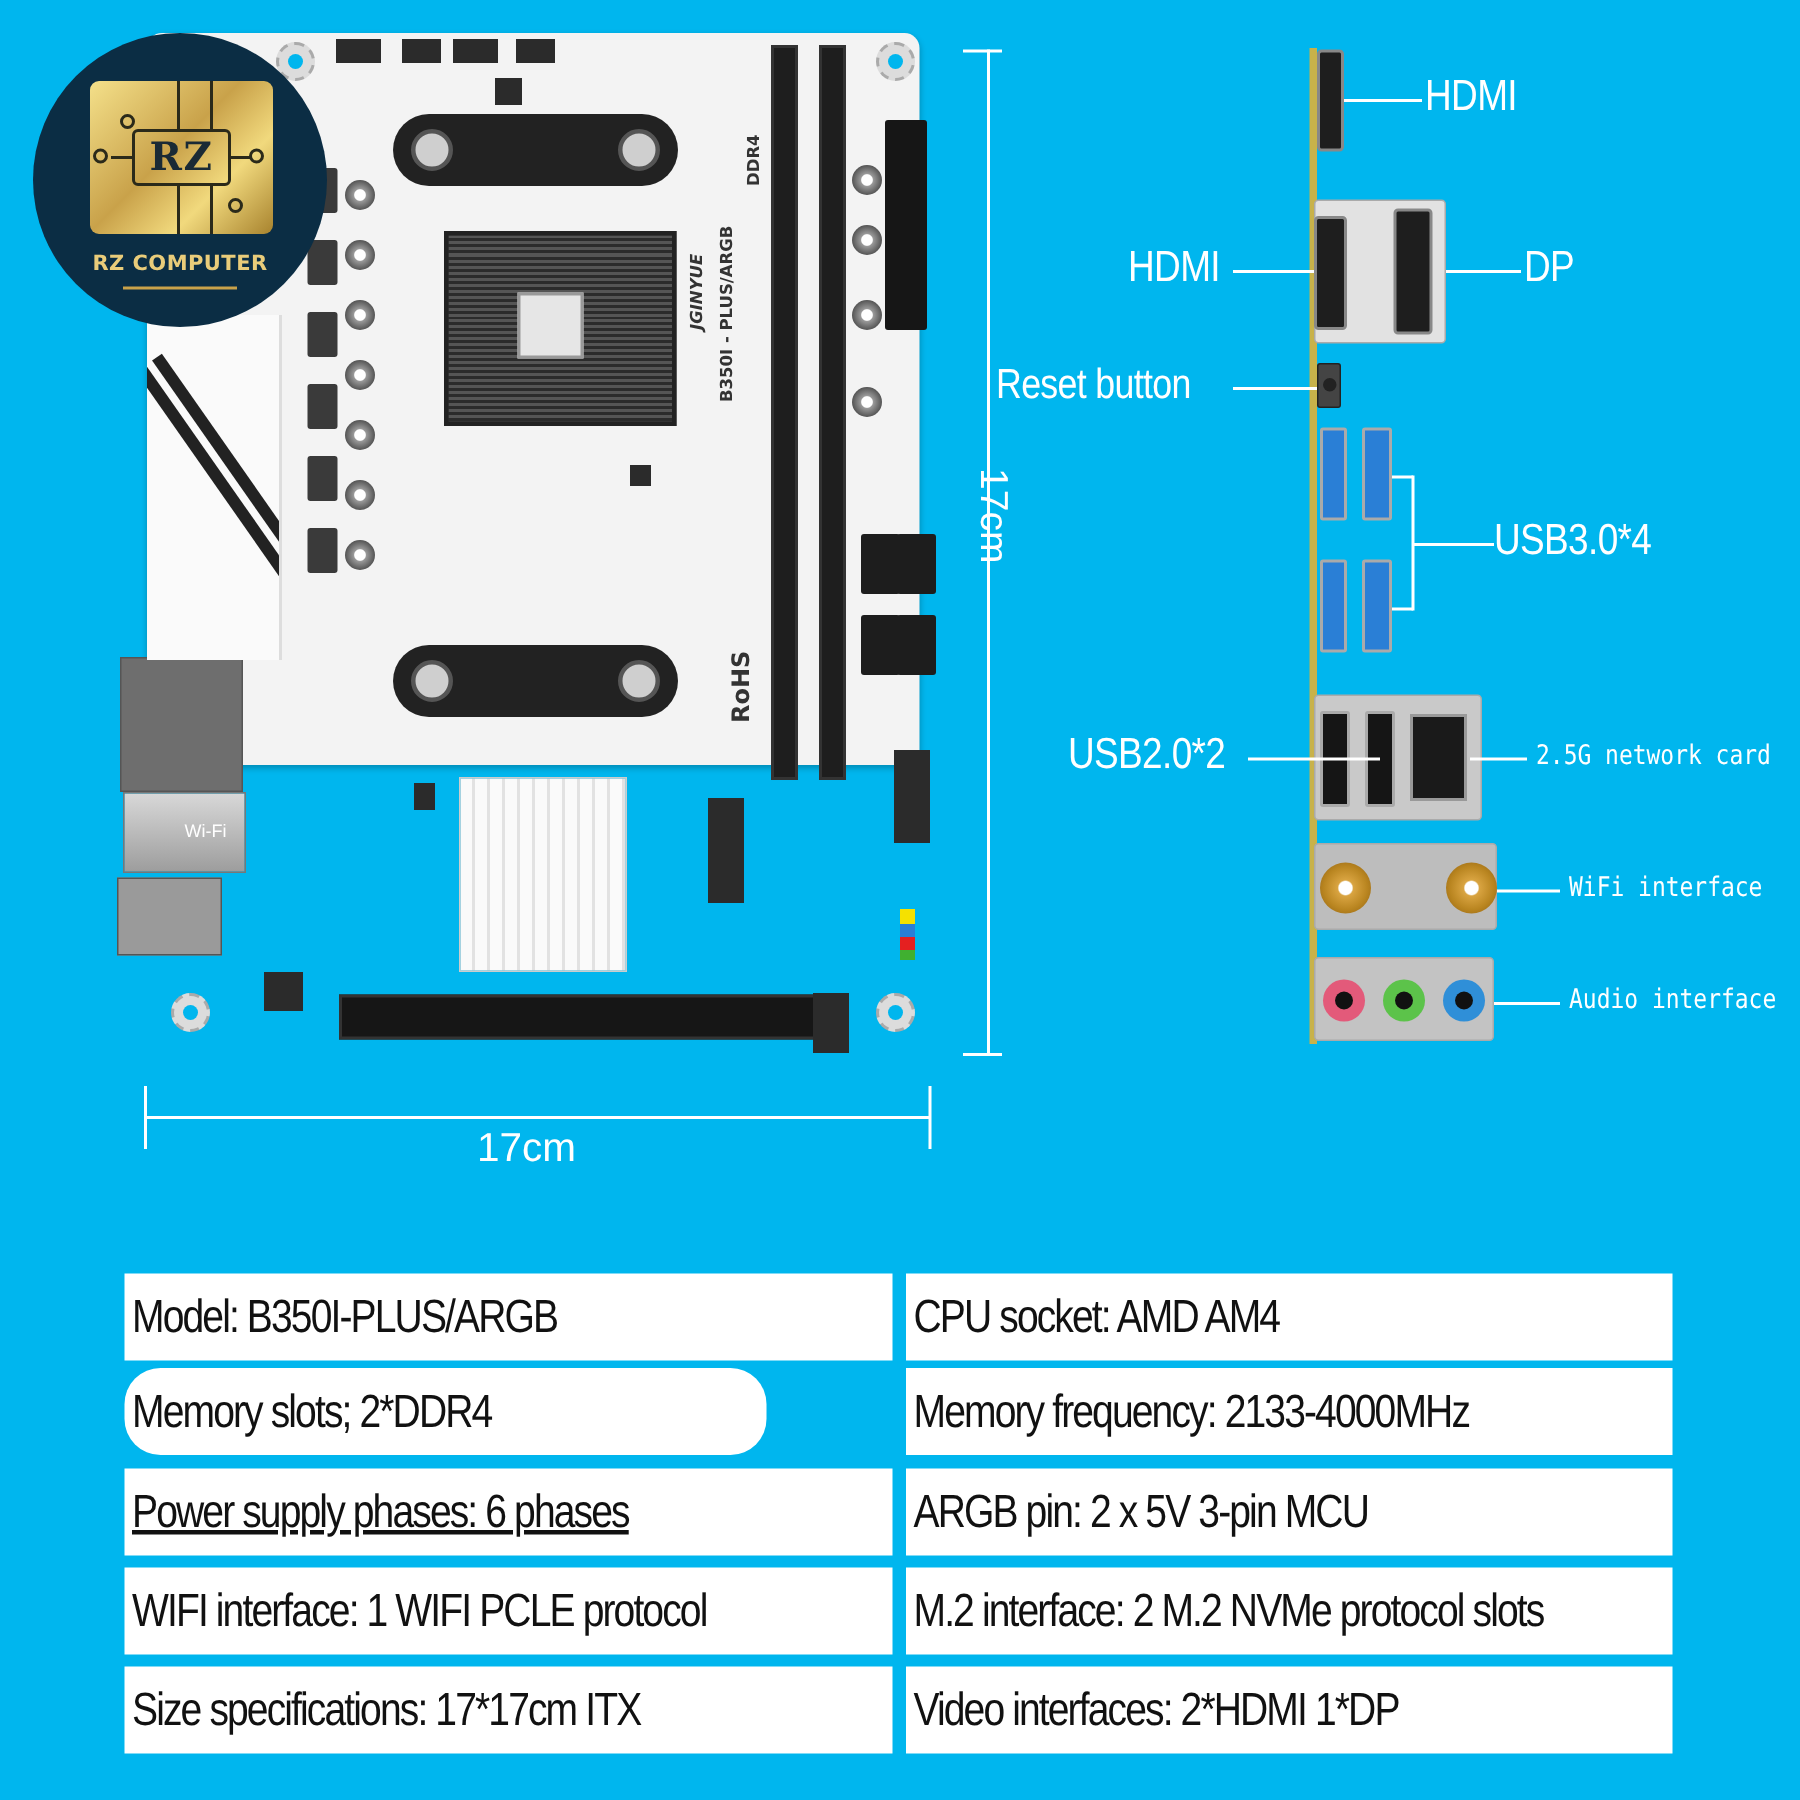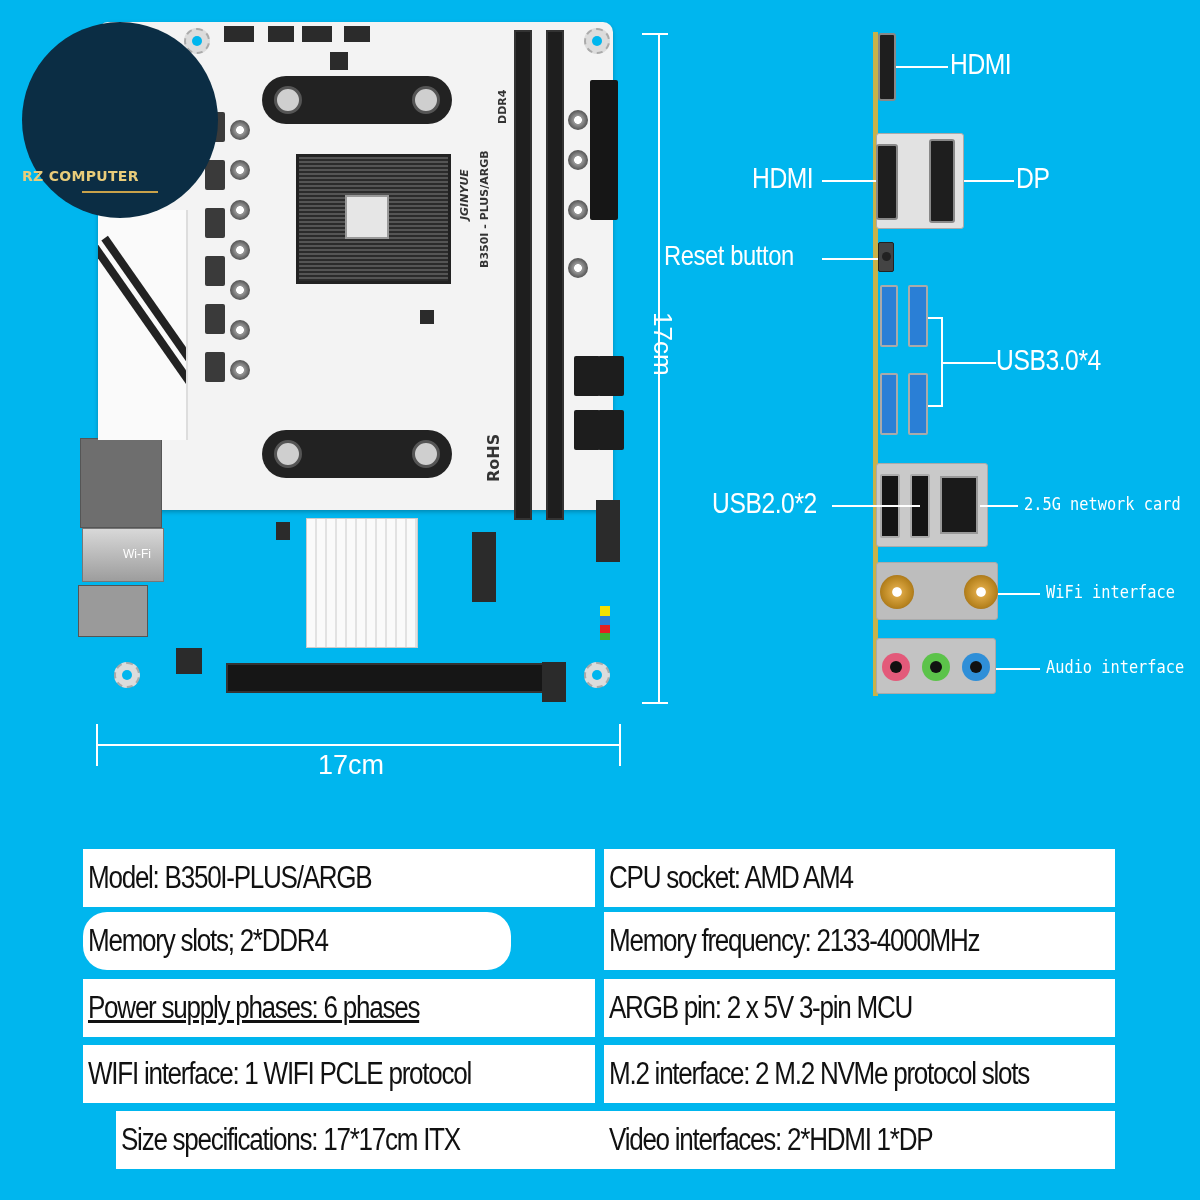--- a/index.html
+++ b/index.html
@@ -9,21 +9,21 @@
   
   .logo { position: absolute; left: 22px; top: 22px; width: 196px; height: 196px; border-radius: 50%;
     background: #0b2d44; z-index: 5; }
   .logo-chip { position: absolute; left: 38px; top: 32px; width: 122px; height: 102px; border-radius: 6px;
     background: linear-gradient(135deg, #f4e08a 0%, #c9a24a 45%, #f1d97d 70%, #a8832e 100%); }
   .logo-chip .trace { position: absolute; background: #2b2a1a; }
   .logo-rz { position: absolute; left: 28px; top: 32px; width: 66px; height: 38px; border: 2px solid #2b2a1a; border-radius: 4px;
     display: flex; align-items: center; justify-content: center; font-family: "DejaVu Serif", serif; font-weight: bold;
     font-size: 26px; color: #1a2a35; letter-spacing: 1px; }
   .logo-node { position: absolute; width: 10px; height: 10px; border: 2px solid #2b2a1a; border-radius: 50%; }
-  .logo-name { position: absolute; left: 0; right: 0; top: 146px; text-align: left; color: #e9cc7a; font-weight: bold;
+  .logo-name { position: absolute; left: 0; right: 0; top: 146px; text-align: center; color: #e9cc7a; font-weight: bold;
     font-family: "DejaVu Sans", sans-serif; font-size: 14px; letter-spacing: 0.3px; }
   .logo-underline { position: absolute; left: 60px; width: 76px; top: 169px; height: 2px; background: #c9a24a; }
 
   
   .board { position: absolute; left: 98px; top: 22px; width: 515px; height: 488px; background: #f3f3f3;
     border-radius: 10px; box-shadow: 0 2px 4px rgba(0,0,0,.25); }
   .shroud { position: absolute; left: 98px; top: 210px; width: 90px; height: 230px; background: #fafafa;
     border-right: 2px solid #ddd; overflow: hidden; }
   .shroud .stripe { position: absolute; width: 8px; height: 200px; background: #222; transform: rotate(-35deg); }
   .vrm { position: absolute; width: 20px; height: 30px; background: #3a3a3a; border-radius: 2px; }
@@ -78,20 +78,33 @@
 
   
   .spec-cell { position: absolute; background: #fff; height: 58px; display: flex; align-items: center; padding-left: 5px;
     font-family: "Liberation Sans", sans-serif; font-size: 31px; color: #111; letter-spacing: -1.5px; white-space: nowrap; overflow: hidden; }
   .spec-cell span { display: inline-block; transform: scaleX(0.84); transform-origin: left center; }
 </style>
 </head>
 <body>
 
 <div class="logo">
+  <div class="logo-chip">
+    <div class="trace" style="left:58px;top:0;width:2px;height:32px;"></div>
+    <div class="trace" style="left:80px;top:0;width:2px;height:32px;"></div>
+    <div class="trace" style="left:58px;top:70px;width:2px;height:32px;"></div>
+    <div class="trace" style="left:80px;top:70px;width:2px;height:32px;"></div>
+    <div class="trace" style="left:14px;top:50px;width:14px;height:2px;"></div>
+    <div class="trace" style="left:94px;top:50px;width:14px;height:2px;"></div>
+    <div class="logo-node" style="left:2px;top:45px;"></div>
+    <div class="logo-node" style="left:106px;top:45px;"></div>
+    <div class="logo-node" style="left:20px;top:22px;"></div>
+    <div class="logo-node" style="left:92px;top:78px;"></div>
+    <div class="logo-rz">RZ</div>
+  </div>
   <div class="logo-name">RZ COMPUTER</div>
   <div class="logo-underline"></div>
 </div>
 
 <div>
   <div class="board"></div>
 
   <div class="io-block" style="left:80px;top:438px;width:82px;height:90px;background:#6e6e6e;"></div>
   <div class="wifi-mod">
       <span>Wi-Fi</span>
@@ -234,21 +247,21 @@
     </div>
   <div class="spec-cell" style="left:83px;top:912px;width:428px;border-radius:24px;">
       <span>Memory slots; 2*DDR4</span>
     </div>
   <div class="spec-cell" style="left:83px;top:979px;width:512px;text-decoration:underline;">
       <span>Power supply phases: 6 phases</span>
     </div>
   <div class="spec-cell" style="left:83px;top:1045px;width:512px;">
       <span>WIFI interface: 1 WIFI PCLE protocol</span>
     </div>
-  <div class="spec-cell" style="left:83px;top:1111px;width:512px;margin-left:33px;">
+  <div class="spec-cell" style="left:83px;top:1111px;width:512px;">
       <span>Size specifications: 17*17cm ITX</span>
     </div>
 
   <div class="spec-cell" style="left:604px;top:849px;width:511px;">
       <span>CPU socket: AMD AM4</span>
     </div>
   <div class="spec-cell" style="left:604px;top:912px;width:511px;">
       <span>Memory frequency: 2133-4000MHz</span>
     </div>
   <div class="spec-cell" style="left:604px;top:979px;width:511px;">

